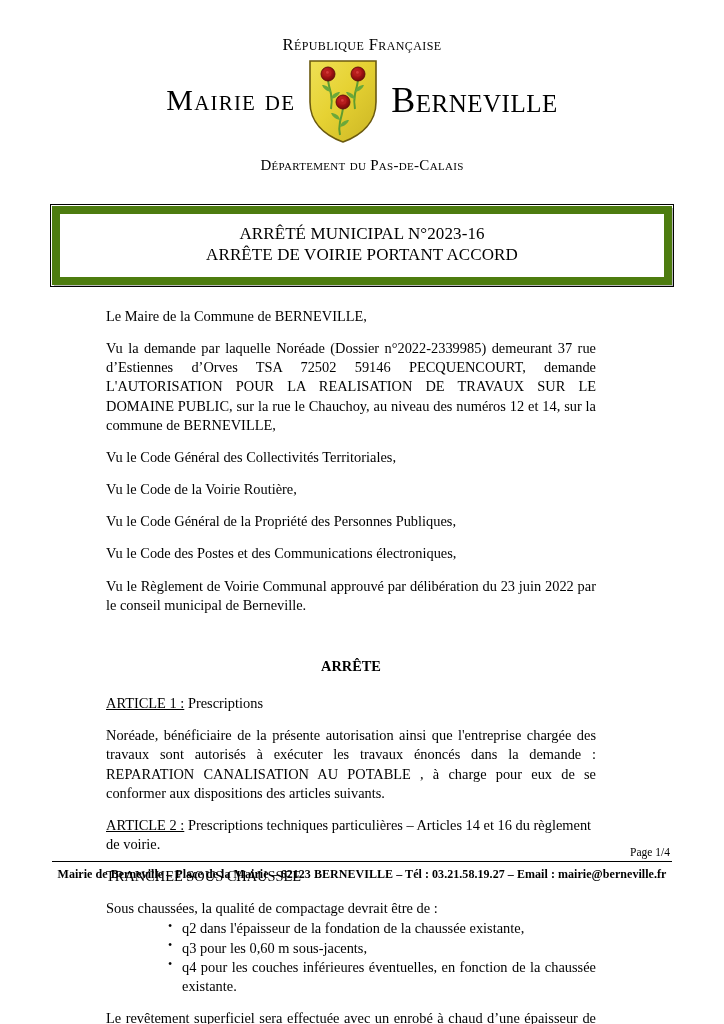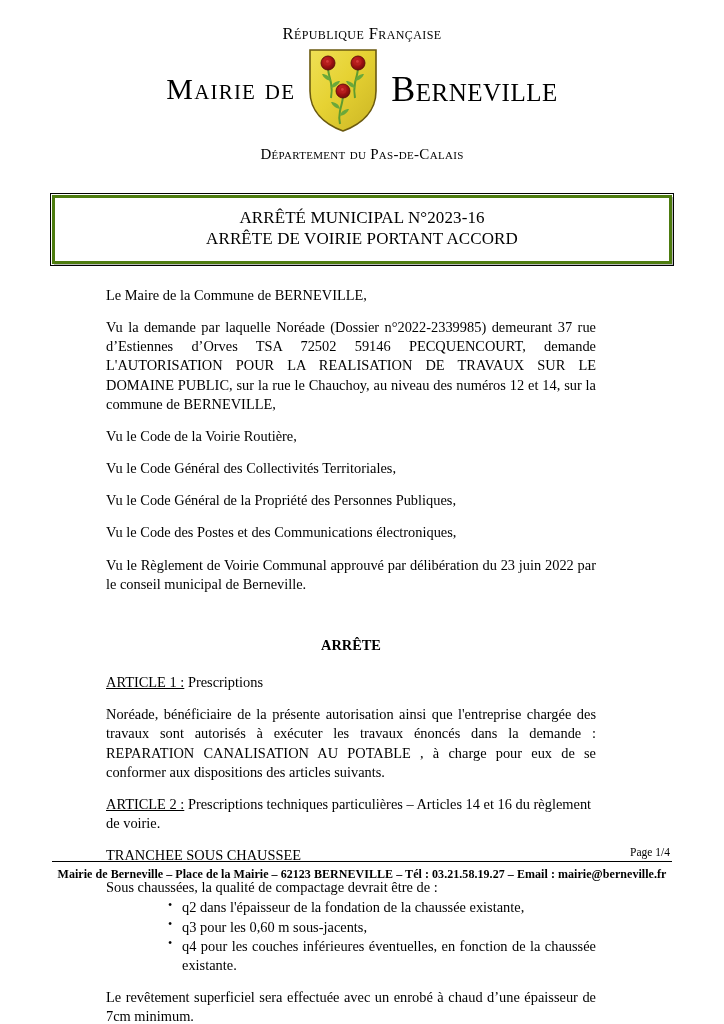--- a/index.html
+++ b/index.html
@@ -15,21 +15,21 @@
     font-family: "Liberation Serif", "DejaVu Serif", serif;
     color: #000000;
     overflow: hidden;
   }
 
   .page {
     position: relative;
     width: 724px;
     height: 904px;
     box-sizing: border-box;
-    padding: 0 52px;
+    padding: 11px 52px;
   }
 
   
   .letterhead {
     padding-top: 26px;
     text-align: center;
   }
   .republique {
     font-family: "Liberation Serif", "DejaVu Serif", serif;
     font-variant: small-caps;
@@ -82,21 +82,21 @@
   .title-box-shadow {
     position: absolute;
     left: 2px;
     top: 2px;
     right: -2px;
     bottom: -2px;
     background: #b9b9b9;
   }
   .title-box {
     position: relative;
-    border: 3px solid #4d7c0f;
+    border: 8px solid #4d7c0f;
     outline: 1px solid #000000;
     outline-offset: 1px;
     background: #ffffff;
     padding: 9px 6px 11px 6px;
     text-align: center;
   }
   .title-box .line {
     font-size: 17px;
     line-height: 1.28;
     letter-spacing: 0.1px;
@@ -256,22 +256,22 @@
     </div>
   </div>
 
   <div class="body">
     <div class="body-inner">
 
       <p class="para">Le Maire de la Commune de BERNEVILLE,</p>
 
       <p class="para gap">Vu la demande par laquelle Noréade (Dossier n°2022-2339985) demeurant 37 rue d’Estiennes d’Orves TSA 72502 59146 PECQUENCOURT, demande L'AUTORISATION POUR LA REALISATION DE TRAVAUX SUR LE DOMAINE PUBLIC, sur la rue le Chauchoy, au niveau des numéros 12 et 14, sur la commune de BERNEVILLE,</p>
 
+      <p class="para gap">Vu le Code Général des Collectivités Territoriales,</p>
       <p class="para gap">Vu le Code de la Voirie Routière,</p>
-      <p class="para gap">Vu le Code Général des Collectivités Territoriales,</p>
       <p class="para gap">Vu le Code Général de la Propriété des Personnes Publiques,</p>
       <p class="para gap">Vu le Code des Postes et des Communications électroniques,</p>
       <p class="para gap">Vu le Règlement de Voirie Communal approuvé par délibération du 23 juin 2022 par le conseil municipal de Berneville.</p>
 
       <div class="spacer-lg"></div>
 
       <p class="center-bold">ARRÊTE</p>
 
       <div class="spacer-md"></div>
 

